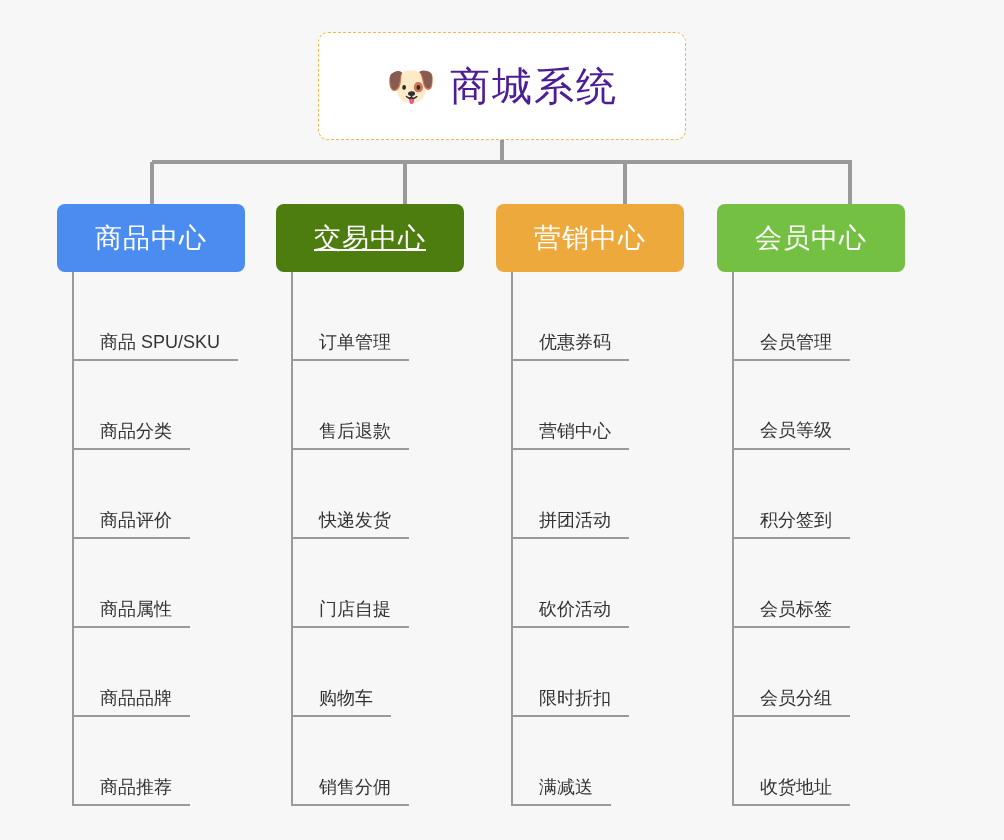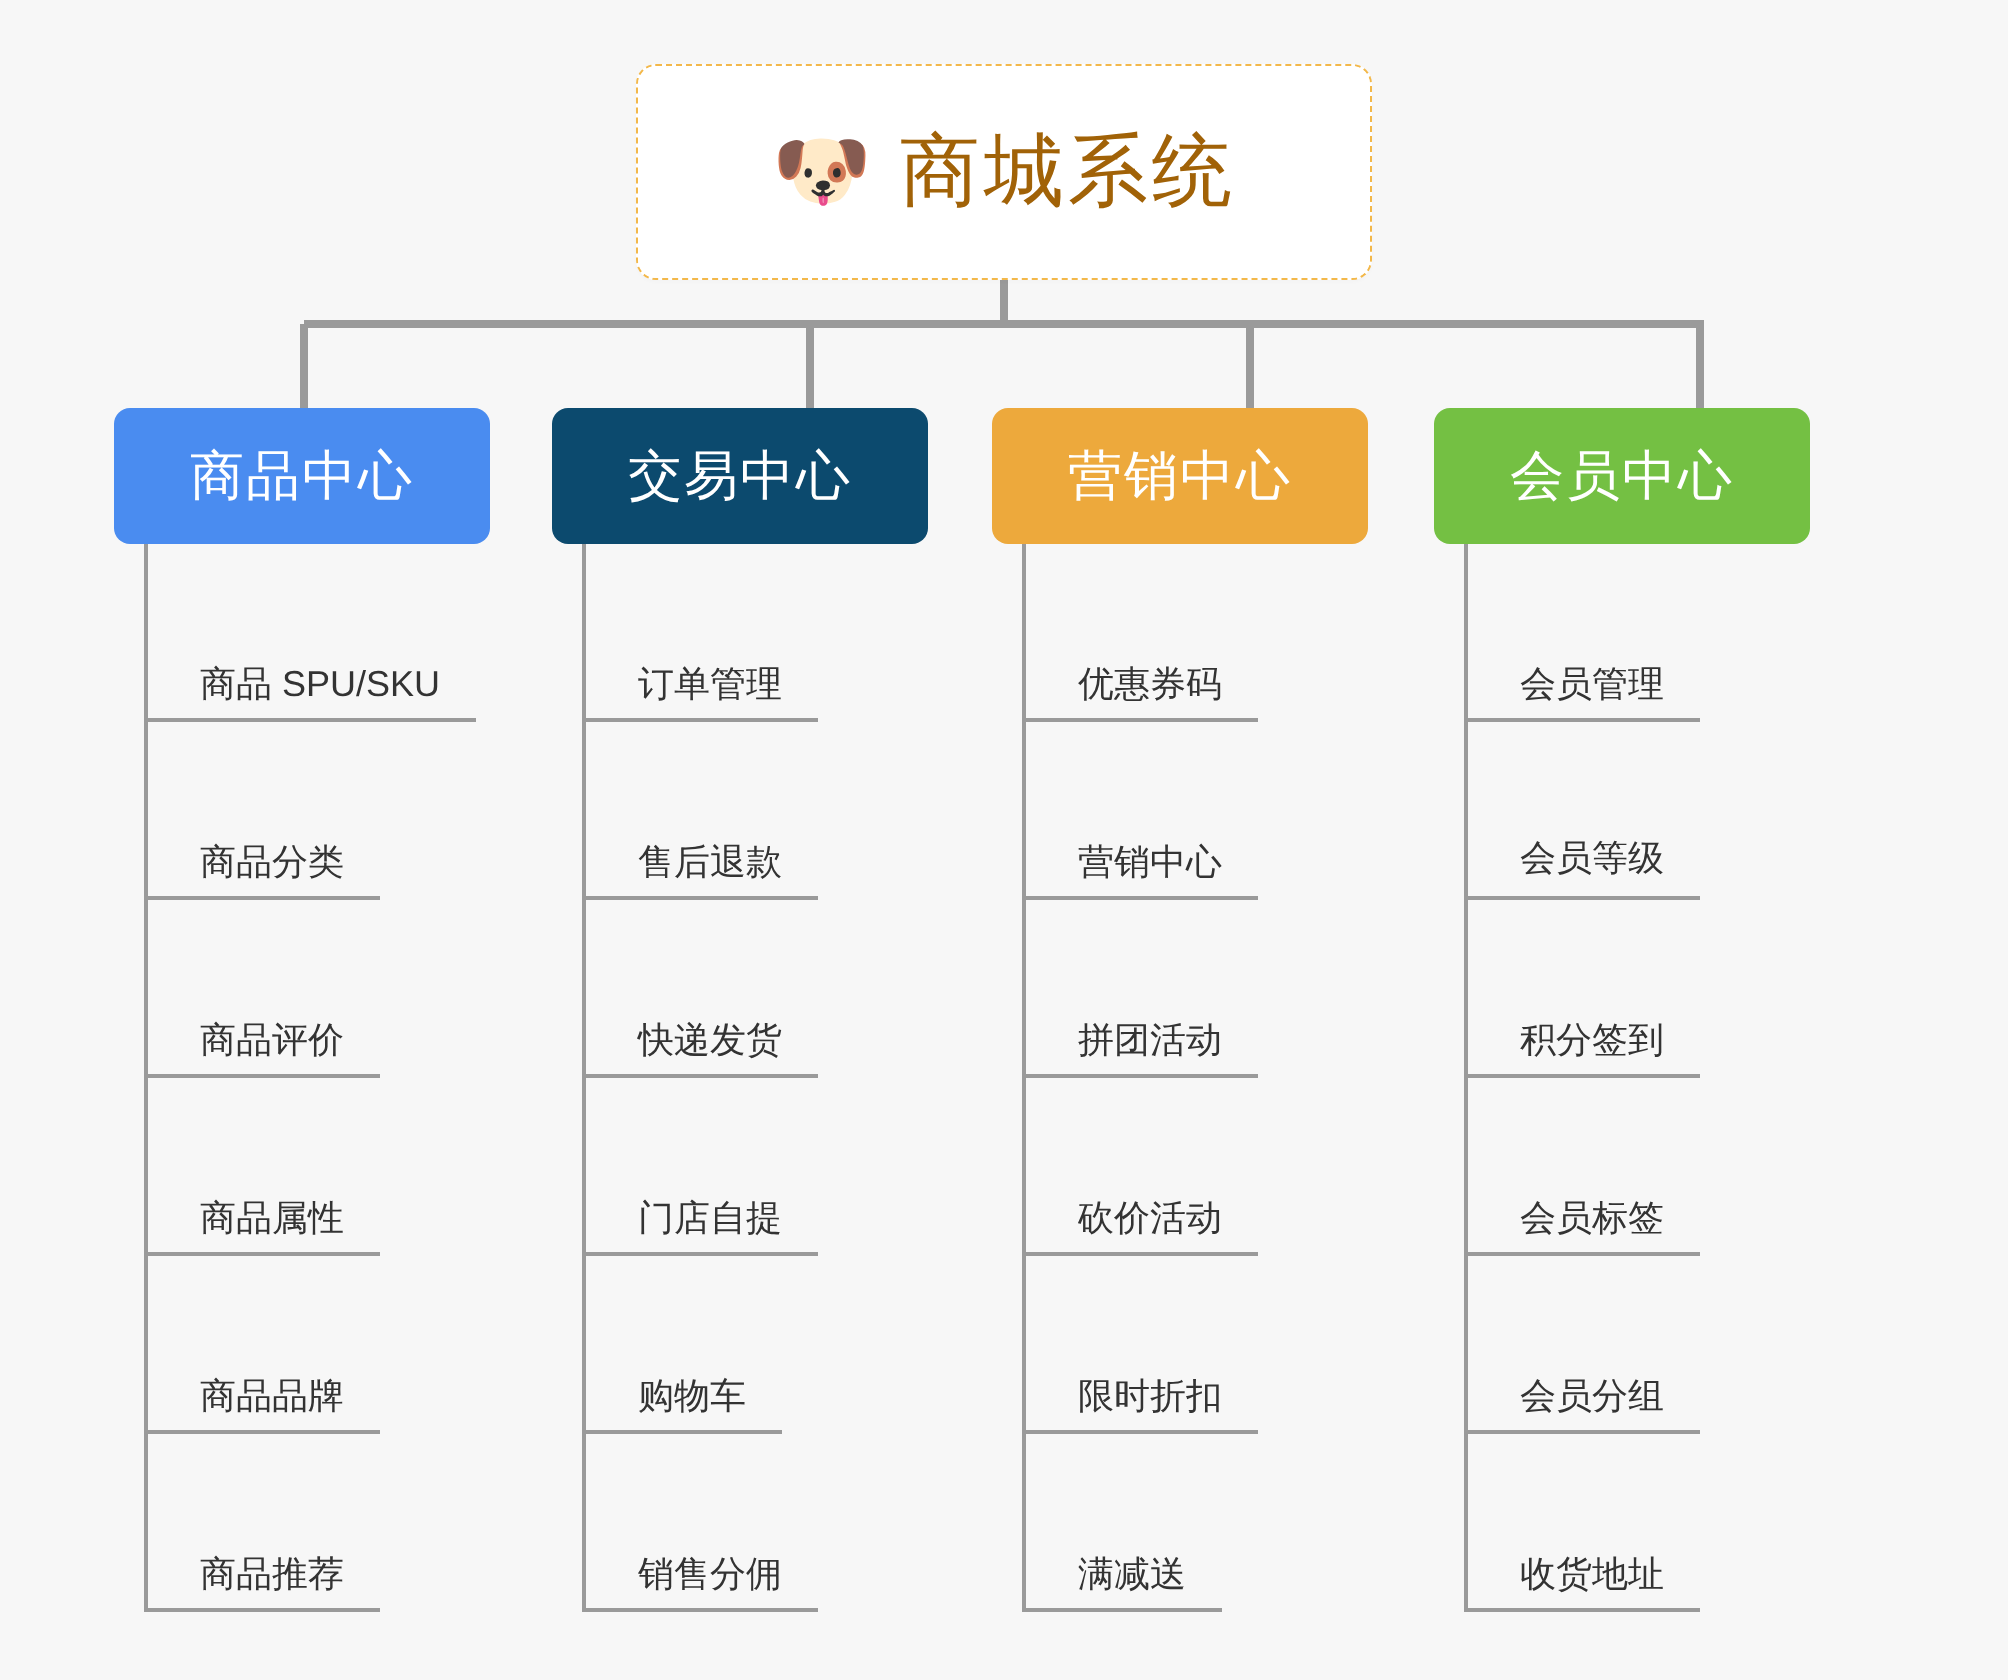--- a/index.html
+++ b/index.html
@@ -136,21 +136,21 @@
   }
 </style>
 </head>
 <body style="background: rgb(247, 247, 247);">
 
 <div id="mindmap">
 
   <div class="root-wrap">
     <div class="root-node" style="border-color: rgb(243, 184, 74); background: rgb(255, 255, 255);">
       <span class="root-emoji">🐶</span>
-      <span class="root-title" style="color: #a16207;">商城系统</span>
+      <span class="root-title" style="color: #4c1d95;">商城系统</span>
     </div>
   </div>
 
   <svg class="connector-svg" viewBox="0 0 1004 840">
     <g stroke="#9a9a9a" stroke-width="4" fill="none" shape-rendering="crispEdges">
       <line x1="502" y1="140" x2="502" y2="162"></line>
       <line x1="152" y1="162" x2="852" y2="162"></line>
       <line x1="152" y1="162" x2="152" y2="206"></line>
       <line x1="405" y1="162" x2="405" y2="206"></line>
       <line x1="625" y1="162" x2="625" y2="206"></line>
@@ -179,21 +179,21 @@
         <li class="item">
             <span class="item-inner" style="border-bottom-color: rgb(154, 154, 154);">商品品牌</span>
           </li>
         <li class="item">
             <span class="item-inner" style="border-bottom-color: rgb(154, 154, 154);">商品推荐</span>
           </li>
       </ul>
     </div>
 
     <div class="column col-1">
-      <div class="cat-box" style="background-color: #0c4a6e;">交易中心</div>
+      <div class="cat-box" style="background-color: #4d7c0f; text-decoration: underline;">交易中心</div>
       <div class="spine" style="background: rgb(154, 154, 154); height: 534px;"></div>
       <ul class="items">
         <li class="item">
             <span class="item-inner" style="border-bottom-color: rgb(154, 154, 154);">订单管理</span>
           </li>
         <li class="item">
             <span class="item-inner" style="border-bottom-color: rgb(154, 154, 154);">售后退款</span>
           </li>
         <li class="item">
             <span class="item-inner" style="border-bottom-color: rgb(154, 154, 154);">快递发货</span>

